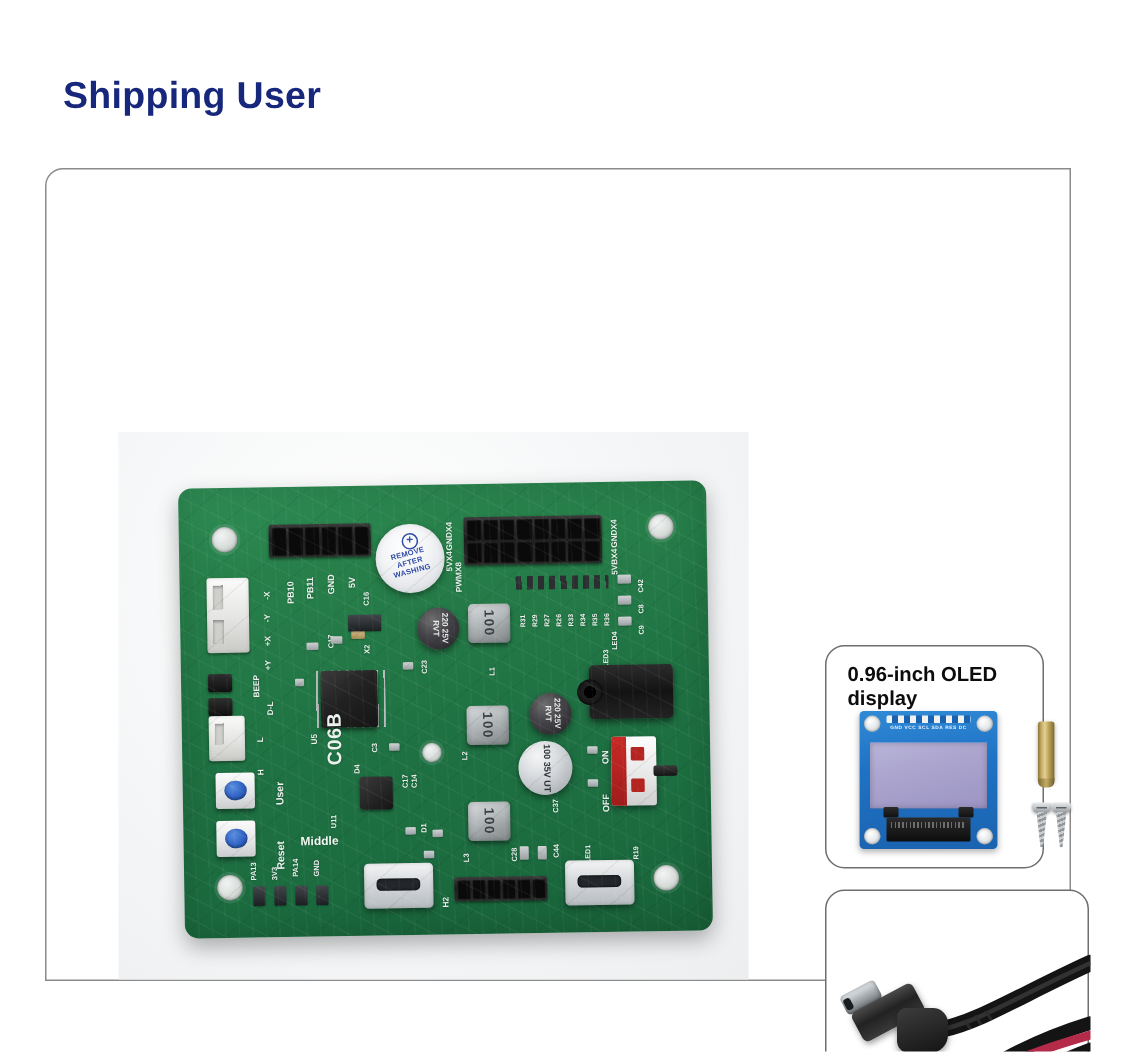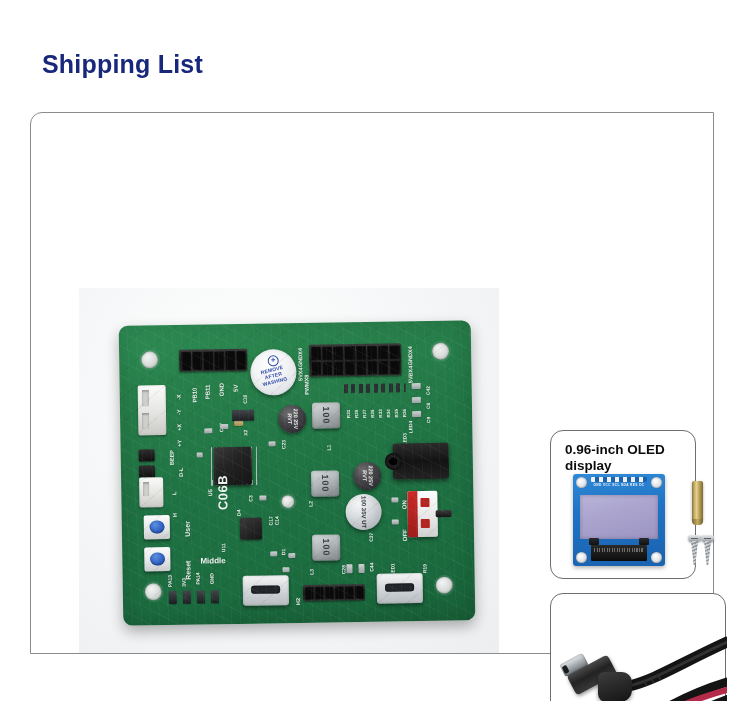--- a/index.html
+++ b/index.html
@@ -503,21 +503,21 @@
 
   
 
   .nosel { user-select: none; }
 </style>
 </head>
 <body>
 
 <div class="page">
 
-  <div class="page-title nosel">Shipping List</div>
+  <div class="page-title nosel">Shipping User</div>
 
   <div class="panel">
 
     <div class="pcb-stage">
       <div class="pcb-bg"></div>
 
       <div class="pcb">
 
         <div class="mhole" style="left:22px; top:26px;"></div>
         <div class="mhole" style="left:313px; top:22px;"></div>

